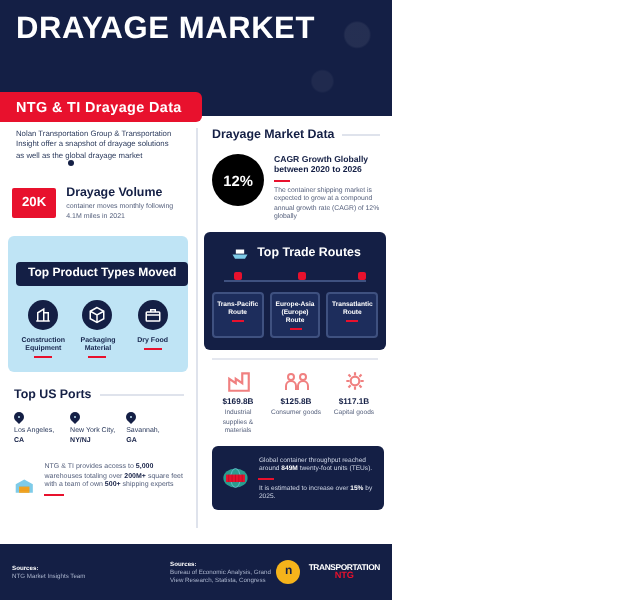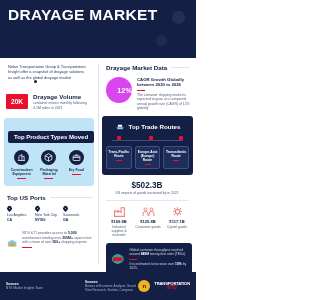--- a/index.html
+++ b/index.html
@@ -106,22 +106,22 @@
   .ware { display:flex; gap:5px; padding:9px 6px 0 7px; align-items:flex-start; }
   .waretext { font-size:3.5px;line-height:4.6px;color:#56617d; }
   .waretext b { color:#141f45; }
   .wareline { width:10px;height:1px;background:#e8112d;margin-top:2px; }
 
   
   .rpad { padding:6px 6px 0 8px; }
   .cagr { display:flex; gap:5px; margin-top:6px; align-items:flex-start; }
   .globe {
     width:26px;height:26px;border-radius:50%;flex:none;position:relative;
-    background:#d946ef;
-    display:flex;align-items:center;justify-content:flex-end;
+    background:#000000;
+    display:flex;align-items:center;justify-content:center;
   }
   .globe span { color:#fff;font-size:7.4px;font-weight:bold; }
   .cagrtitle { font-size:4.3px;line-height:5.4px;font-weight:bold;color:#141f45; }
   .cagrrule { width:8px;height:1px;background:#e8112d;margin:2px 0; }
   .cagrdesc { font-size:3.4px;line-height:4.4px;color:#56617d; }
 
   
   .routepanel {
     margin:6px 3px 0 4px;background:#141f45;border-radius:3px;
     padding:6px 4px 6px 4px;position:relative;overflow:hidden;
@@ -177,20 +177,21 @@
   .logo-ti .a { font-size:4.2px;font-weight:bold;color:#fff;letter-spacing:-.2px; }
   .logo-ti .b { font-size:4.6px;font-weight:bold;color:#e8112d; }
 </style>
 </head>
 <body>
 
 <div class="page">
 
   <div class="header">
     <div class="title1">DRAYAGE MARKET</div>
+    <div class="redband">NTG &amp; TI Drayage Data</div>
   </div>
 
   <div class="body">
     <div class="vsep"></div>
 
     <div class="col-l">
 
       <div class="intro">Nolan Transportation Group &amp; Transportation Insight offer a snapshot of drayage solutions as well as the global drayage market</div>
 
       <div class="dotmark"></div>
@@ -326,24 +327,20 @@
             <div class="n">Europe-Asia (Europe) Route</div>
             <div class="rl"></div>
           </div>
           <div class="rbox">
             <div class="n">Transatlantic Route</div>
             <div class="rl"></div>
           </div>
         </div>
       </div>
 
-      <div class="bigstat">
-        <div class="v">$502.3B</div>
-        <div class="d">US imports of goods increased by in 2021</div>
-      </div>
       <div class="hr"></div>
 
       <div class="three">
         <div class="tcell">
           <div class="ticon">
             <svg width="13" height="11" viewBox="0 0 24 20" fill="none" stroke="#f08080" stroke-width="2">
               <path d="M3 19V8l6 4V8l6 4V3h6v16z"></path>
             </svg>
           </div>
           <div class="tval">$169.8B</div>

